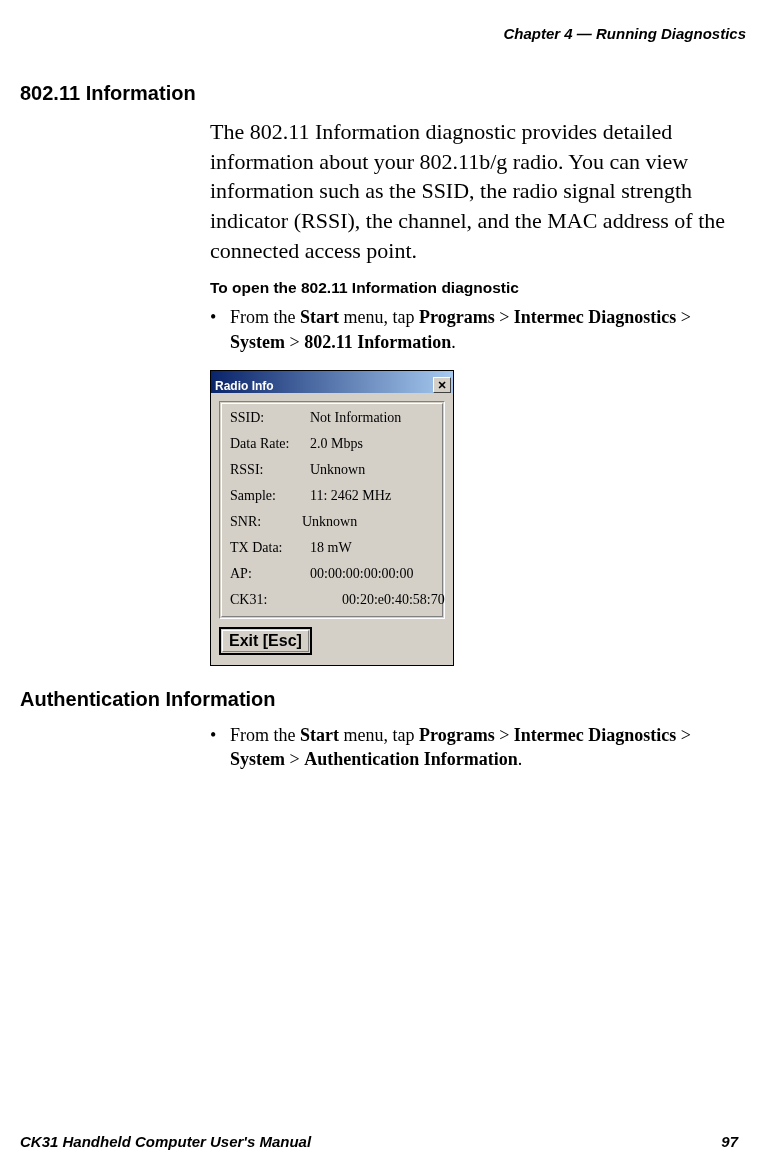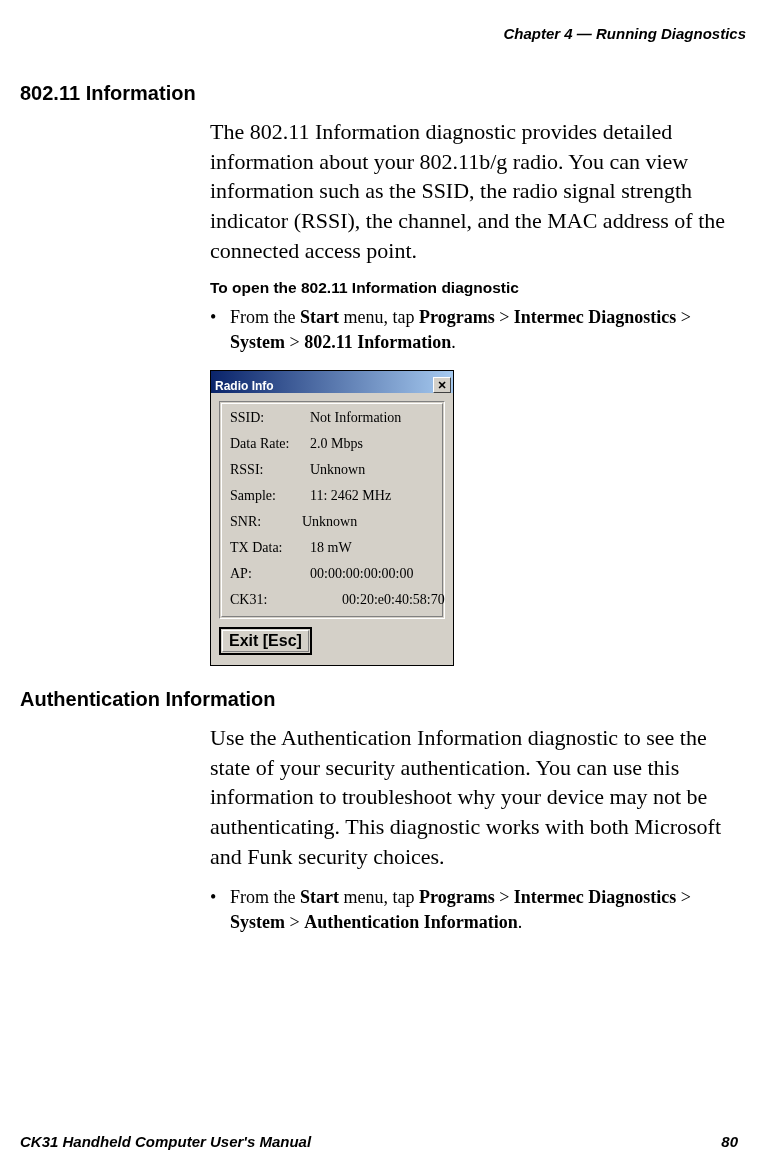--- a/index.html
+++ b/index.html
@@ -200,27 +200,26 @@
       <div class="exitbtn">
         <div class="exitbtn-inner">Exit [Esc]</div>
       </div>
     </div>
   </div>
 </div>
 
 <div class="h1 sans">Authentication Information</div>
 
 <div class="body-col">
-  <p class="para">Use the Authentication Information diagnostic to see the state of your security authentication. You can use this information to troubleshoot why your device may not be authenticating. This diagnostic works with both Microsoft and Funk security choices.</p>
 
 
   <div class="bullet-row">
     <div class="bullet-dot">•</div>
     <div>
       <span>From the </span><span class="bold">Start</span><span> menu, tap </span><span class="bold">Programs</span><span> &gt; </span><span class="bold">Intermec Diagnostics</span><span> &gt; </span><span class="bold">System</span><span> &gt; </span><span class="bold">Authentication Information</span><span>.</span>
     </div>
   </div>
 </div>
 
 <div class="footer sans">
   <span>CK31 Handheld Computer User's Manual</span>
-  <span>80</span>
+  <span>97</span>
 </div>
 
 </body></html>

